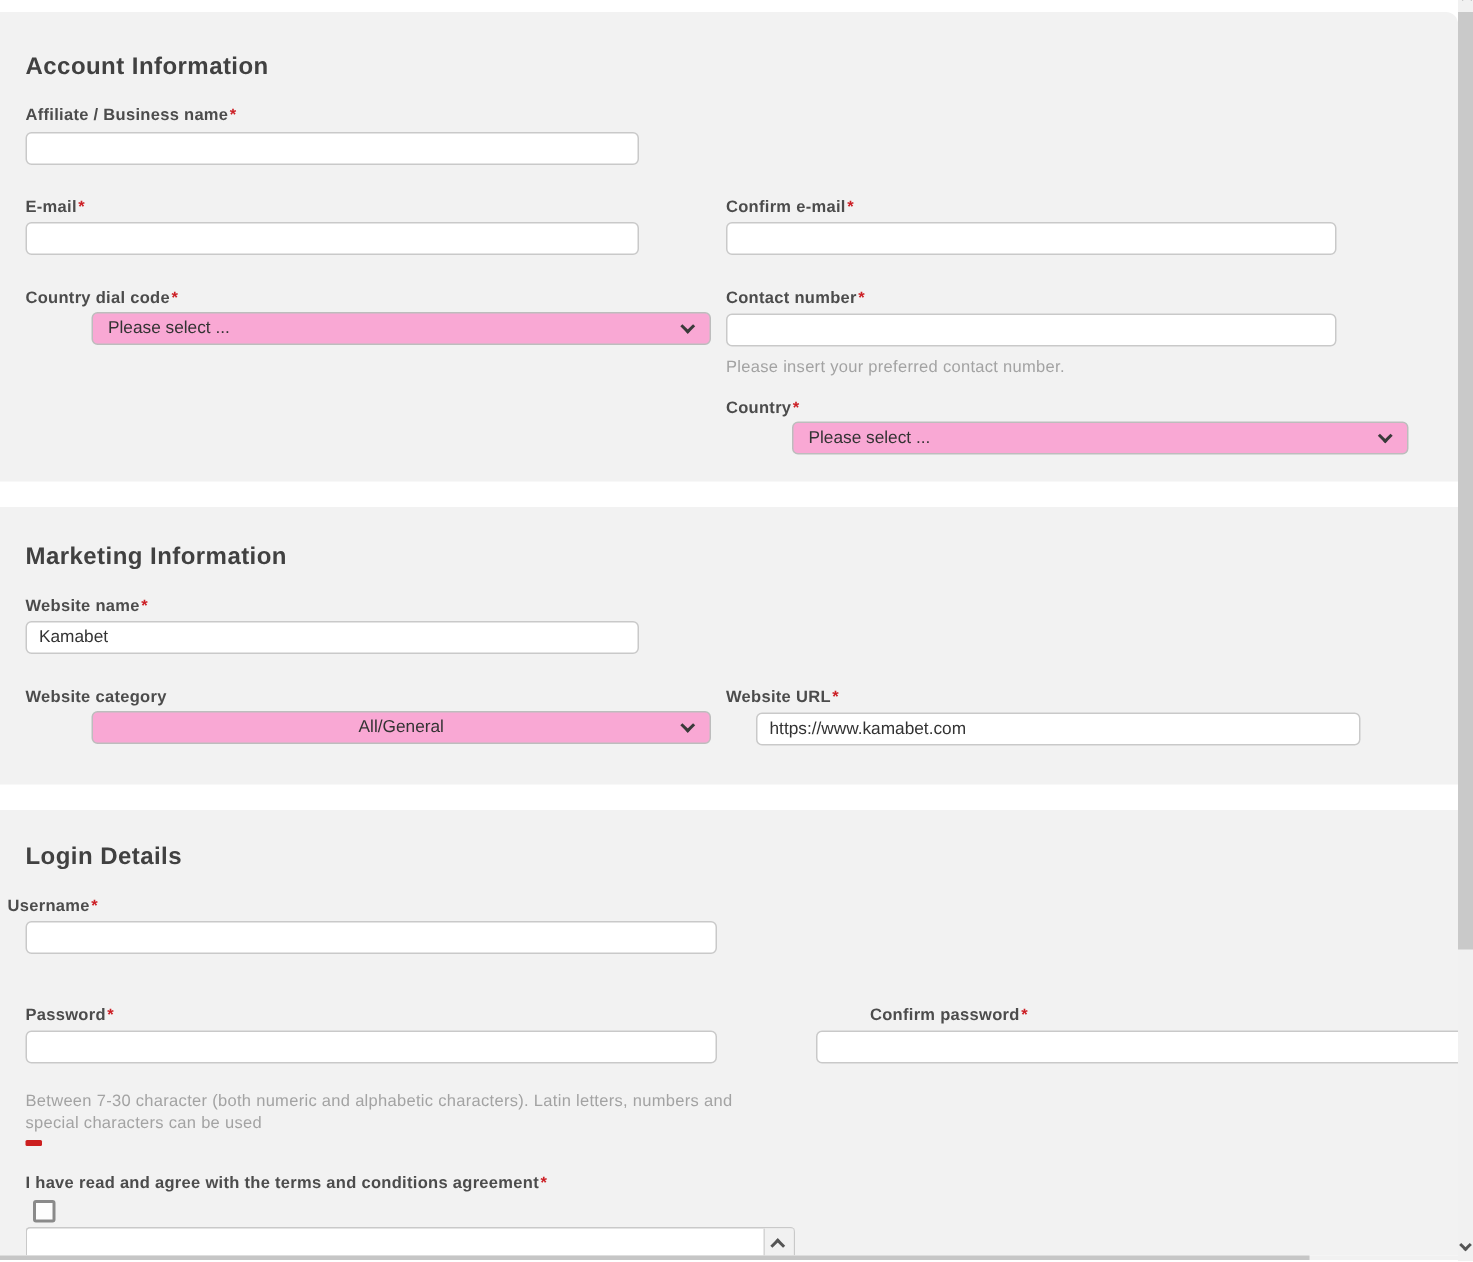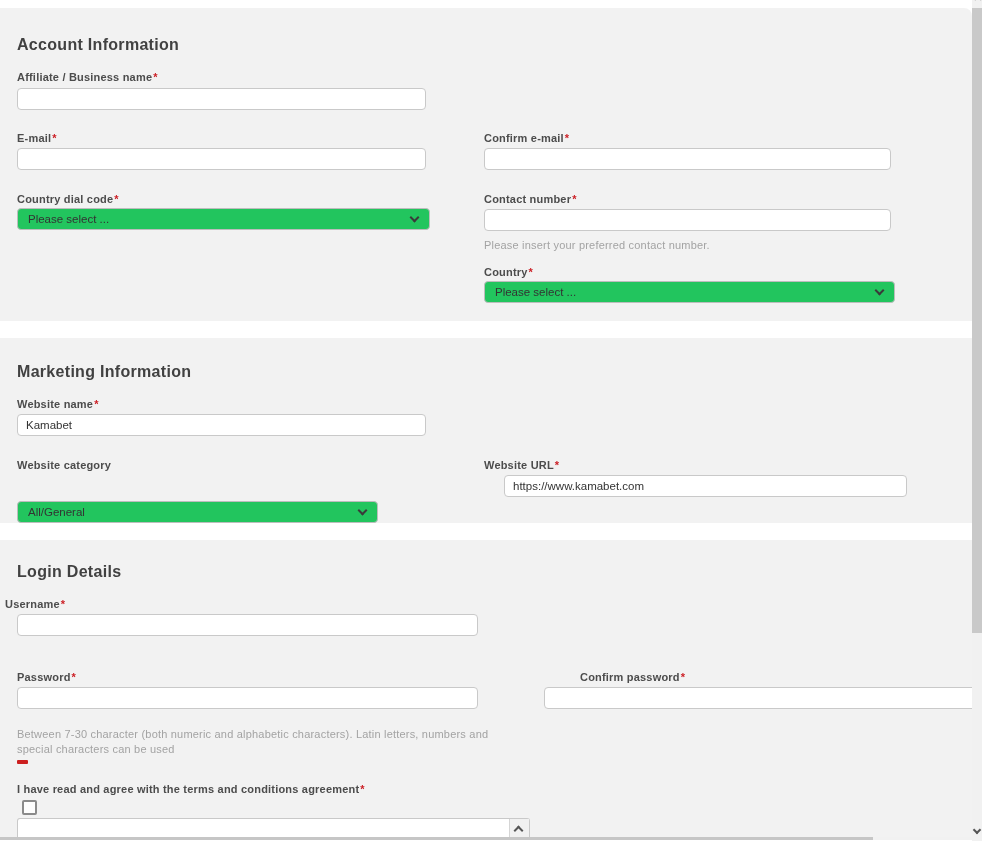--- a/index.html
+++ b/index.html
@@ -11,22 +11,22 @@
   .panel.rounded-tr { border-top-right-radius:8px; }
 
   .sec-title { position:absolute; font-size:16px; font-weight:bold; color:#414141; letter-spacing:.3px; }
 
   .lbl { position:absolute; font-size:11px; font-weight:bold; color:#4c4c4c; letter-spacing:.2px; white-space:nowrap; }
   .req { color:#cc2026; margin-left:1px; }
 
   .inp { position:absolute; height:22px; background:#fff; border:1px solid #c9c9c9; border-radius:4px;
          font-family:"Liberation Sans", sans-serif; font-size:11.5px; color:#333; padding:0 8px; outline:none; }
 
-  .sel { position:absolute; height:22px; background:#22c55e; border:1px solid #bdbdbd; border-radius:4px;
-         font-size:11.5px; color:#333; display:flex; align-items:center; padding:0 10px; cursor:default; }
+  .sel { position:absolute; height:22px; background:#f9a8d4; border:1px solid #bdbdbd; border-radius:4px;
+         font-size:11.5px; color:#333; display:flex; align-items:center; padding:0 10px; cursor:default;margin-left:44px; }
   .chev-down { position:absolute; right:11px; top:5px; width:7px; height:7px;
                border-right:2px solid #3a3a3a; border-bottom:2px solid #3a3a3a; transform:rotate(45deg); }
 
   .help { position:absolute; font-size:11px; color:#a3a3a3; letter-spacing:.2px; line-height:15px; }
 
   .dash { position:absolute; width:11px; height:4px; background:#cc1f1f; border-radius:1px; }
 
   .cbx { position:absolute; width:15px; height:15px; background:#fdfdfd; border:2px solid #8a8a8a; border-radius:2px; }
 
   .terms-box { position:absolute; background:#fff; border:1px solid #c9c9c9; border-radius:3px 3px 0 0; border-bottom:none; }
@@ -95,21 +95,21 @@
   <div class="sec-title" style="left:17px; top:363px;">Marketing Information</div>
 
   <div class="lbl" style="left:17px; top:398px;">
     <span>Website name</span><span class="req">*</span>
   </div>
   <input class="inp" style="left: 17px; top: 414px; width: 409px;" value="Kamabet">
 
   <div class="lbl" style="left:17px; top:459px;">
     <span>Website category</span>
   </div>
-  <div class="sel" style="left:17px; top:501px; width:361px;">
+  <div class="sel" style="left:17px; top:474px; width:413px;justify-content:center;">
     <span>All/General</span>
     <span class="chev-down"></span>
   </div>
 
   <div class="lbl" style="left:484px; top:459px;">
     <span>Website URL</span><span class="req">*</span>
   </div>
   <input class="inp" style="left: 504px; top: 475px; width: 403px;" value="https://www.kamabet.com">
 
   <div class="panel" style="top:540px; height:297px;"></div>

